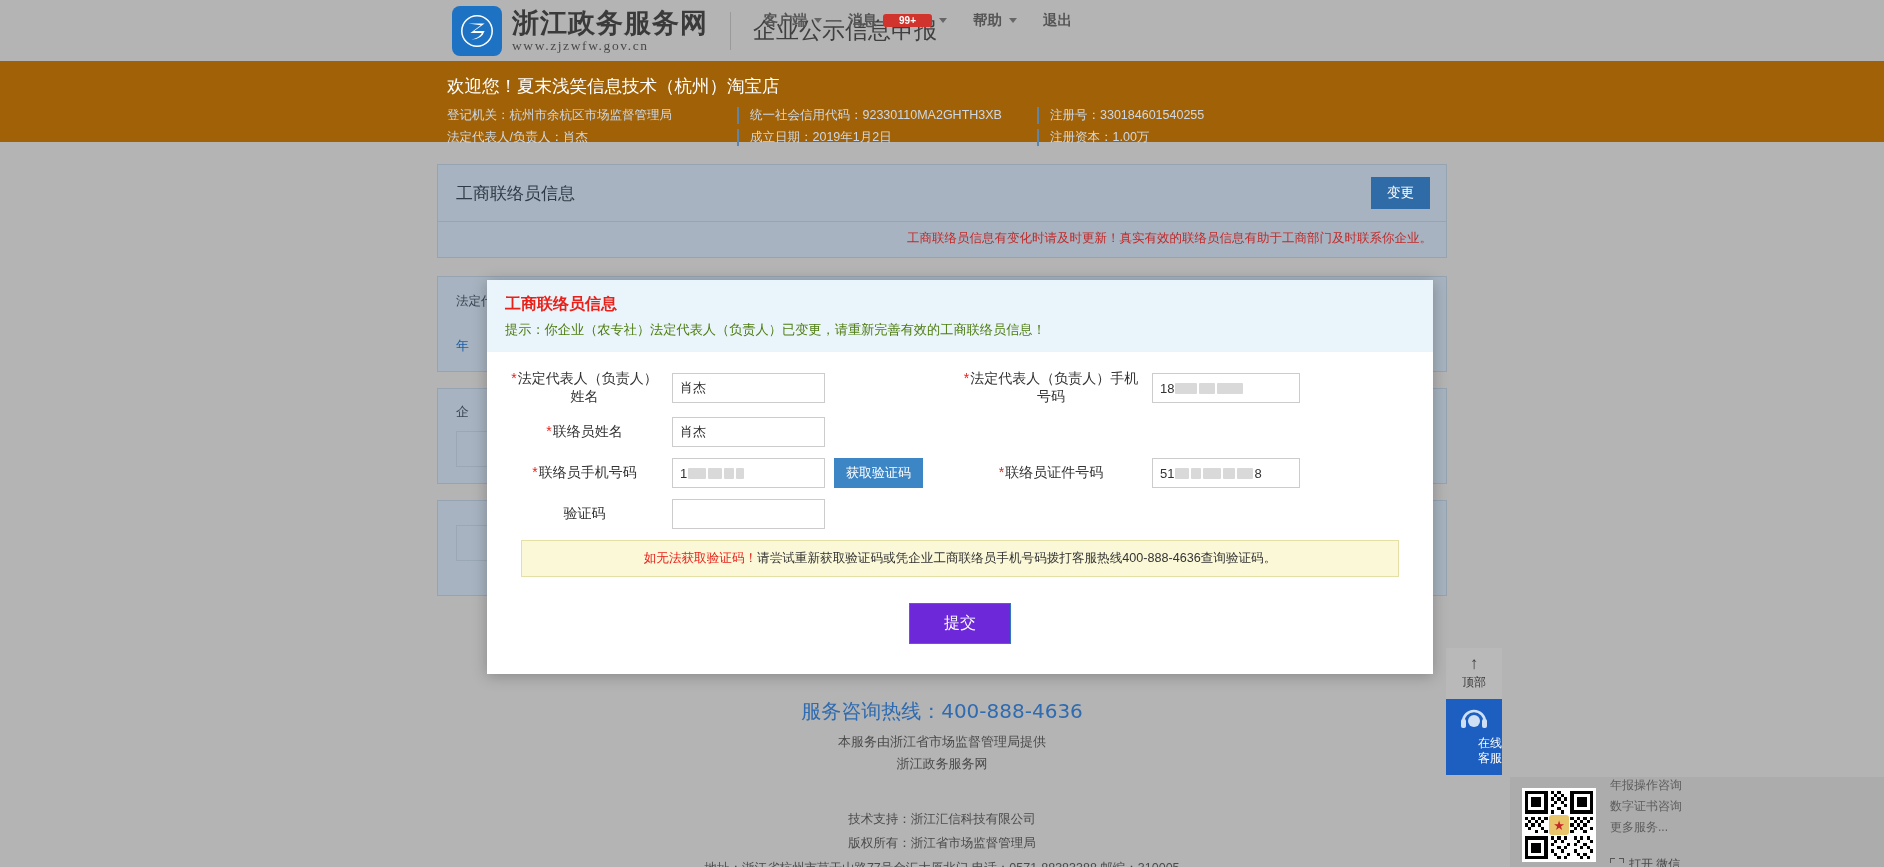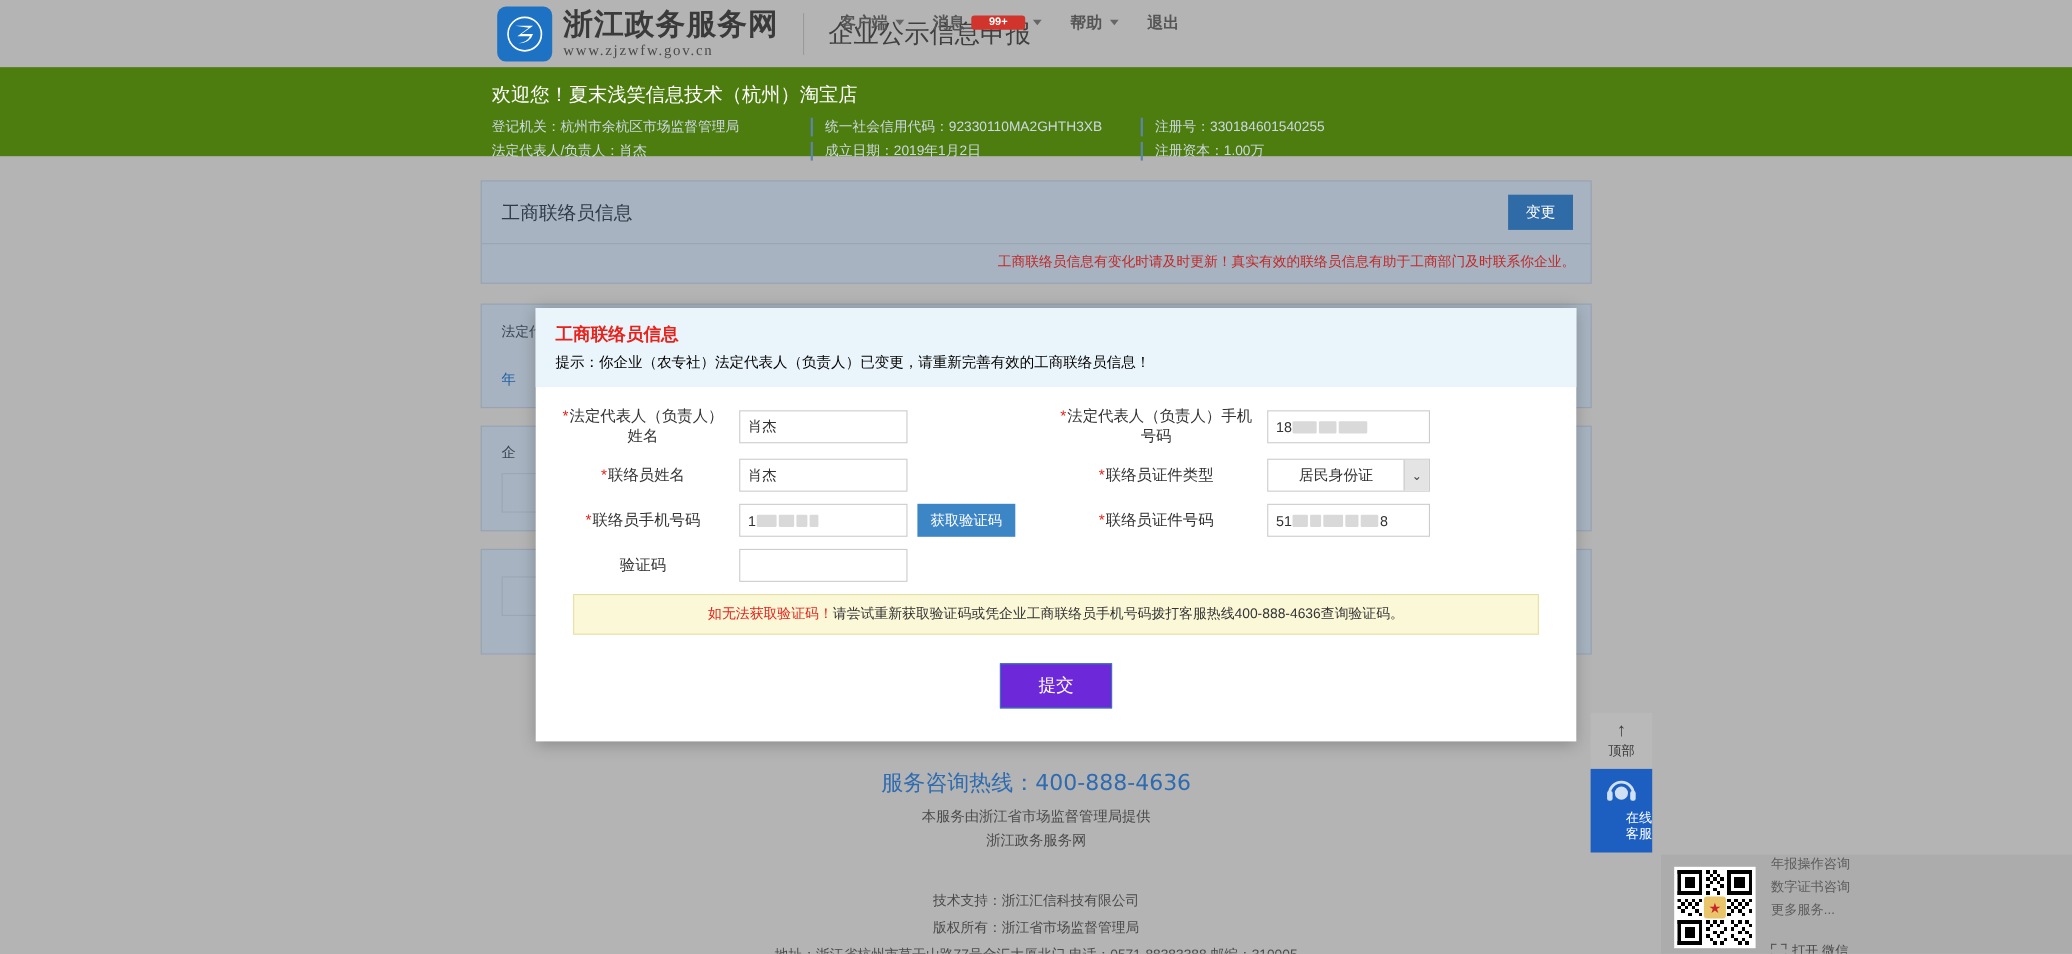--- a/index.html
+++ b/index.html
@@ -35,21 +35,21 @@
 
   .topnav{ position:absolute; right:812px; top:11px; display:flex; align-items:center; gap:26px;font-weight:bold; }
   .topnav .item{ display:flex;align-items:center;gap:4px;font-size:14.5px;color:#555; cursor:pointer; }
   .caret{ width:0;height:0;border-left:4px solid transparent;border-right:4px solid transparent;
           border-top:5px solid #666; margin-left:3px; }
   .badge{ background:#d0342c;color:#fff;border-radius:3px;font-size:10px;
           padding:1px 16px;line-height:1.15;margin-left:2px; }
 
   
   .banner{
-    background:#4d7c0f; color:#e9eef4; height:81px;
+    background:#a16207; color:#e9eef4; height:81px;
     padding:13px 0 0 0;
   }
   .banner-inner{ width:1010px; margin:0 auto; padding-left:10px;}
   .welcome{ font-size:17.5px;color:#fff;margin-bottom:9px;font-family:"DejaVu Sans",sans-serif;}
   .meta-row{ display:flex; font-size:12.5px; color:#cdd8e4; margin-bottom:5px; }
   .meta-cell{ padding-left:0; }
   .meta-cell.c1{ width:290px; }
   .meta-cell.c2{ width:300px; padding-left:11px; border-left:2px solid #5d86ad; }
   .meta-cell.c3{ width:300px; padding-left:11px; border-left:2px solid #5d86ad; }
 
@@ -131,21 +131,21 @@
   .scan-ico i:nth-child(4){ right:0;bottom:0;border-left:none;border-top:none; }
 
   
   .modal{
     position:absolute;left:487px;top:280px;width:946px;
     background:#fff;z-index:50;box-shadow:0 2px 14px rgba(0,0,0,.25);
   }
   .modal-head{ background:#eaf4fb;padding:14px 18px 13px; }
   .modal-title{ color:#e8211b;font-size:16px;font-weight:bold;margin-bottom:6px;
                 font-family:"DejaVu Sans",sans-serif; }
-  .modal-tip{ color:#000000;font-size:13.2px; }
+  .modal-tip{ color:#4d7c0f;font-size:13.2px; }
 
   .modal-body{ padding:18px 20px 4px; }
   .frow{ display:flex; margin-bottom:11px; }
   .fcol{ display:flex;align-items:center; width:50%; }
   .flabel{ font-size:14px;color:#333;text-align:center;padding-right:10px; }
   .flabel.l{ width:165px; }
   .flabel.r{ width:192px; }
   .req{ color:#e8211b;margin-right:1px; }
   .inp{
     border:1px solid #ccc;height:30px;width:153px;padding:0 7px;
@@ -451,29 +451,20 @@
 
     <div class="frow">
       <div class="fcol">
         <div class="flabel l">
           <span class="req">*</span><span>联络员姓名</span>
         </div>
         <div class="inp">
           <span>肖杰</span>
         </div>
       </div>
-      <div class="fcol">
-        <div class="flabel r">
-          <span class="req">*</span><span>联络员证件类型</span>
-        </div>
-        <div class="sel">
-          <span class="txt">居民身份证</span>
-          <span class="arrow">⌄</span>
-        </div>
-      </div>
     </div>
 
     <div class="frow">
       <div class="fcol">
         <div class="flabel l">
           <span class="req">*</span><span>联络员手机号码</span>
         </div>
         <div class="inp">
           <span>1</span>
           <span class="mask" style="width:18px;"></span>

